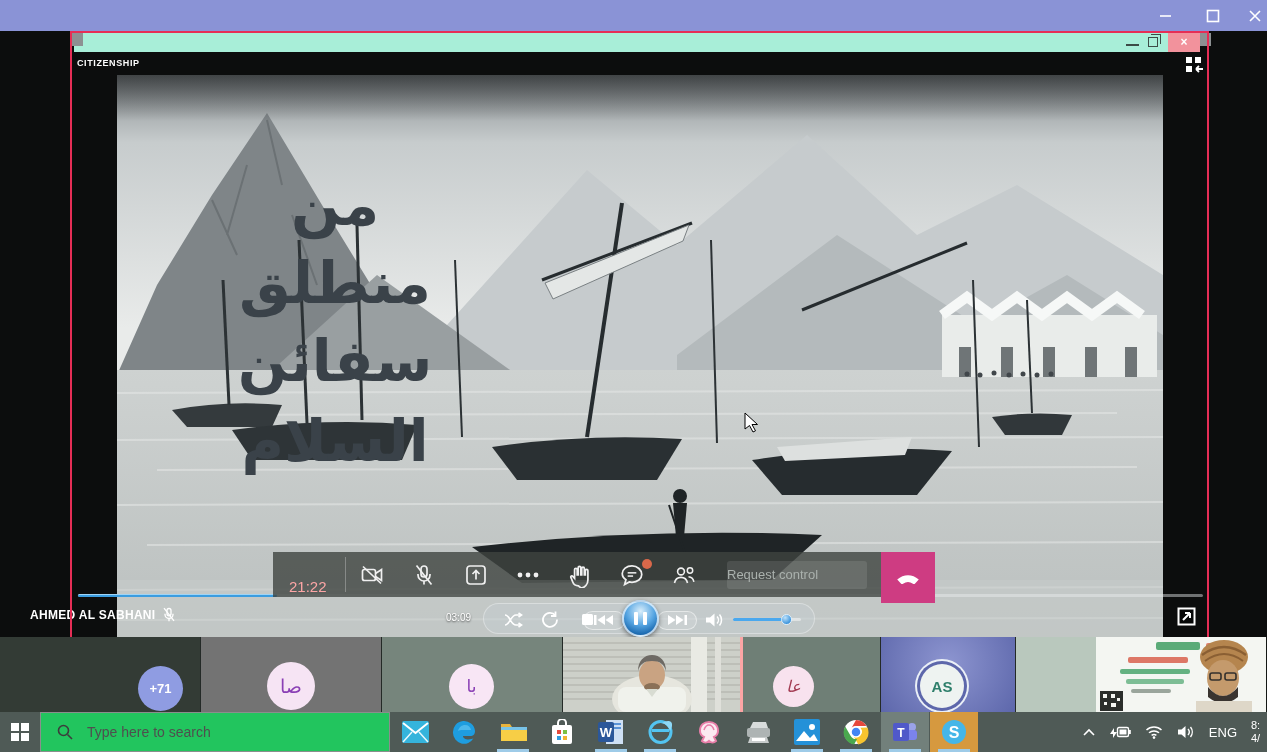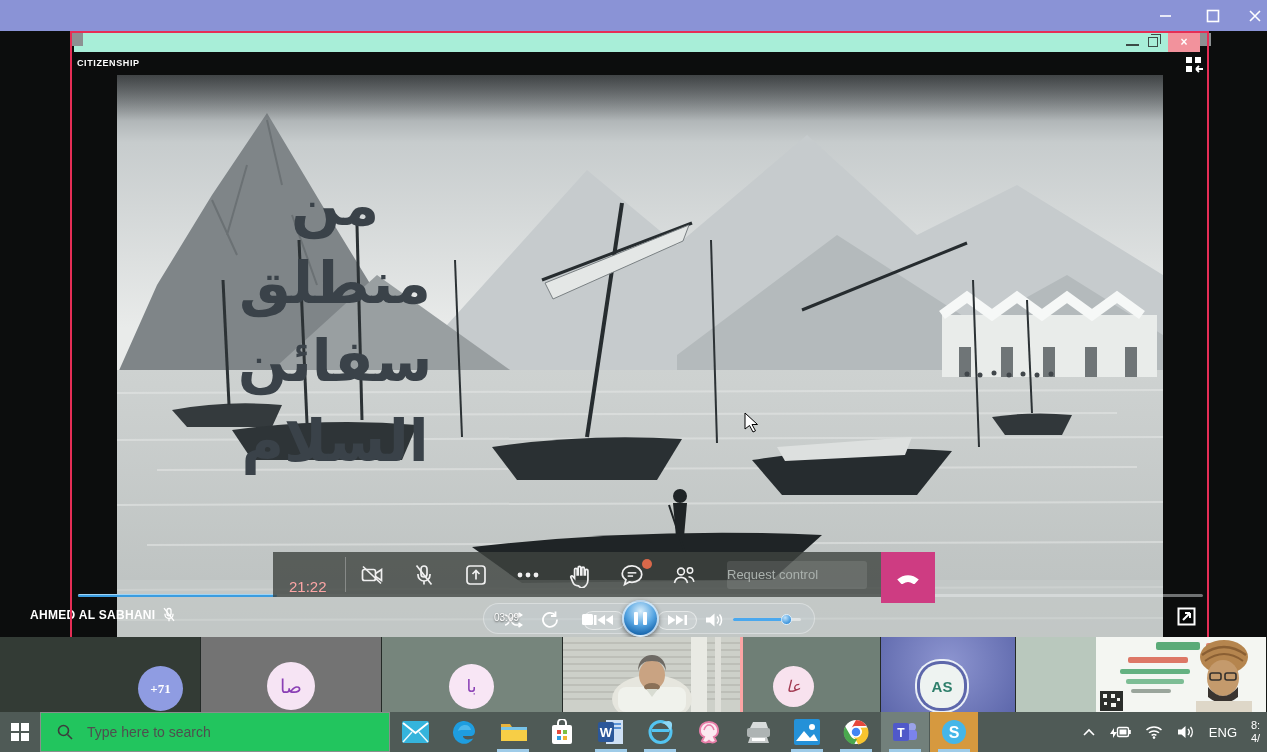--- a/index.html
+++ b/index.html
@@ -34,21 +34,21 @@
 
   
   .video-scene { position:absolute; left:117px; top:44px; width:1046px; height:562px; }
 
   
   .seek-track { position:absolute; left:78px; top:563px; width:1125px; height:3px;
                 background:rgba(235,238,240,.45); border-radius:2px; z-index:10; }
   .seek-fill { position:absolute; left:0; top:0; height:3px; width:199px; background:#3b9de0;
                border-top:1px solid #9fd4f5; border-radius:2px; }
   .player-elapsed { position:absolute; left:446px; top:581px; color:#fff; font-size:10px; z-index:12;
-                    text-shadow:0 1px 2px rgba(0,0,0,.6);margin-left:48px; }
+                    text-shadow:0 1px 2px rgba(0,0,0,.6); }
   .player-pill { position:absolute; left:483px; top:572px; width:332px; height:31px; border-radius:16px;
                  background:rgba(200,210,214,.30); border:1px solid rgba(255,255,255,.35); z-index:11; }
   .pbtn { position:absolute; top:0; height:31px; display:flex; align-items:center; justify-content:center; }
   .pgroup { position:absolute; top:7px; height:19px; border:1px solid rgba(255,255,255,.5); border-radius:10px;
             background:rgba(255,255,255,.12); }
   .pause-big { position:absolute; left:138px; top:-4px; width:37px; height:37px; border-radius:50%;
                background:radial-gradient(circle at 50% 28%, #d9eefb, #56a5e2 48%, #1d6cb2 78%, #0c4f8e);
                border:2px solid rgba(240,248,255,.75); box-shadow:0 2px 5px rgba(0,0,0,.45);
                display:flex; align-items:center; justify-content:center; z-index:13; }
   .pause-big i { display:block; width:4px; height:13px; background:#fff; border-radius:1px; margin:0 2.5px; }
@@ -71,33 +71,33 @@
   .hangup-btn { position:absolute; left:608px; top:0px; width:54px; height:51px; background:#ce3c82;
                 display:flex; align-items:center; justify-content:center; }
 
   .presenter-label { position:absolute; left:30px; top:575px; display:flex; align-items:center; gap:6px; z-index:31; }
   .presenter-label span { color:#fff; font-size:12px; font-weight:bold; letter-spacing:.3px; }
 
   
   .strip { position:absolute; left:0; top:637px; width:1267px; height:75px; display:flex; background:#141715; }
   .tile { position:relative; height:75px; overflow:hidden; }
   .tile .avatar { position:absolute; border-radius:50%; display:flex; align-items:center; justify-content:center; }
-  .t1 { width:200px; background:#333b35;font-family:Liberation Serif, serif; }
+  .t1 { width:200px; background:#333b35; }
   .t2 { width:181px; background:#737373; border-left:1px solid #242a27; }
   .t3 { width:181px; background:#76857c; border-left:1px solid #242a27; }
   .t4 { width:178px; border-left:1px solid #242a27; }
   .t5 { width:140px; background:#6f7f76; border-left:3px solid #fca5a5;font-style:italic; }
   .t6 { width:135px; background:radial-gradient(circle at 50% 35%, #8d95d0, #5d67ab); border-left:1px solid #242a27; }
   .t7 { width:251px; border-left:1px solid #242a27; background:#c2cfc4; } 
   .t1 .avatar { left:138px; top:29px; width:45px; height:45px; background:#8f9ce2; color:#fff; font-size:13px; font-weight:bold; }
   .t2 .avatar { left:66px; top:25px; width:48px; height:48px; background:#f6e4f4; color:#8a3fb5; font-size:19px; }
   .t3 .avatar { left:67px; top:27px; width:45px; height:45px; background:#f8e6f5; color:#8a3fb5; font-size:17px; }
   .t5 .avatar { left:30px; top:29px; width:41px; height:41px; background:#f8e2ee; color:#a33b52; font-size:16px; }
   .t6 .avatar { left:39px; top:27px; width:44px; height:44px; background:#eef3f1; color:#2e7f6b; font-size:15px; font-weight:bold;
-                box-shadow:0 0 0 3px #5d67ab, 0 0 0 5px rgba(240,245,250,.95);border-radius:20px; }
+                box-shadow:0 0 0 3px #5d67ab, 0 0 0 5px rgba(240,245,250,.95); }
   .tile svg { display:block; }
 
   
   .taskbar { position:absolute; left:0; top:712px; width:1267px; height:40px; background:#4f5a56; display:flex; align-items:center; }
   .start-btn { width:40px; height:40px; display:flex; align-items:center; justify-content:center; }
   .search-box { position:absolute; left:40px; top:0; width:350px; height:40px; background:#22c55e;
                 border:1px solid #8a8f8d; display:flex; align-items:center; }
   .search-box .mag { margin-left:16px; }
   .search-box span { margin-left:14px; color:#4f4f4f; font-size:14px; }
   .app-slot { position:absolute; top:0; width:48px; height:40px; display:flex; align-items:center; justify-content:center; }

